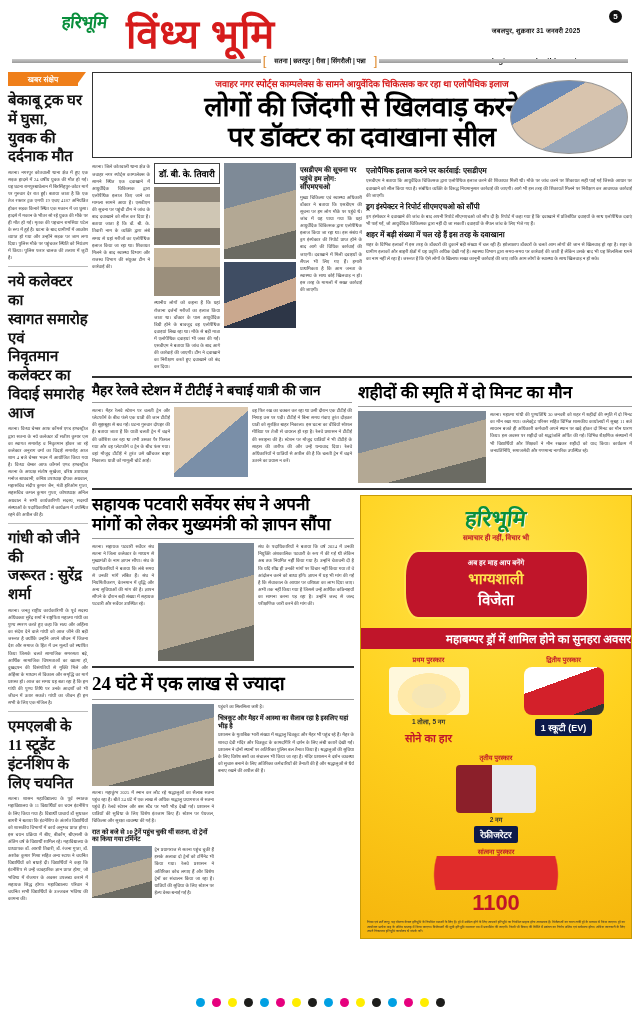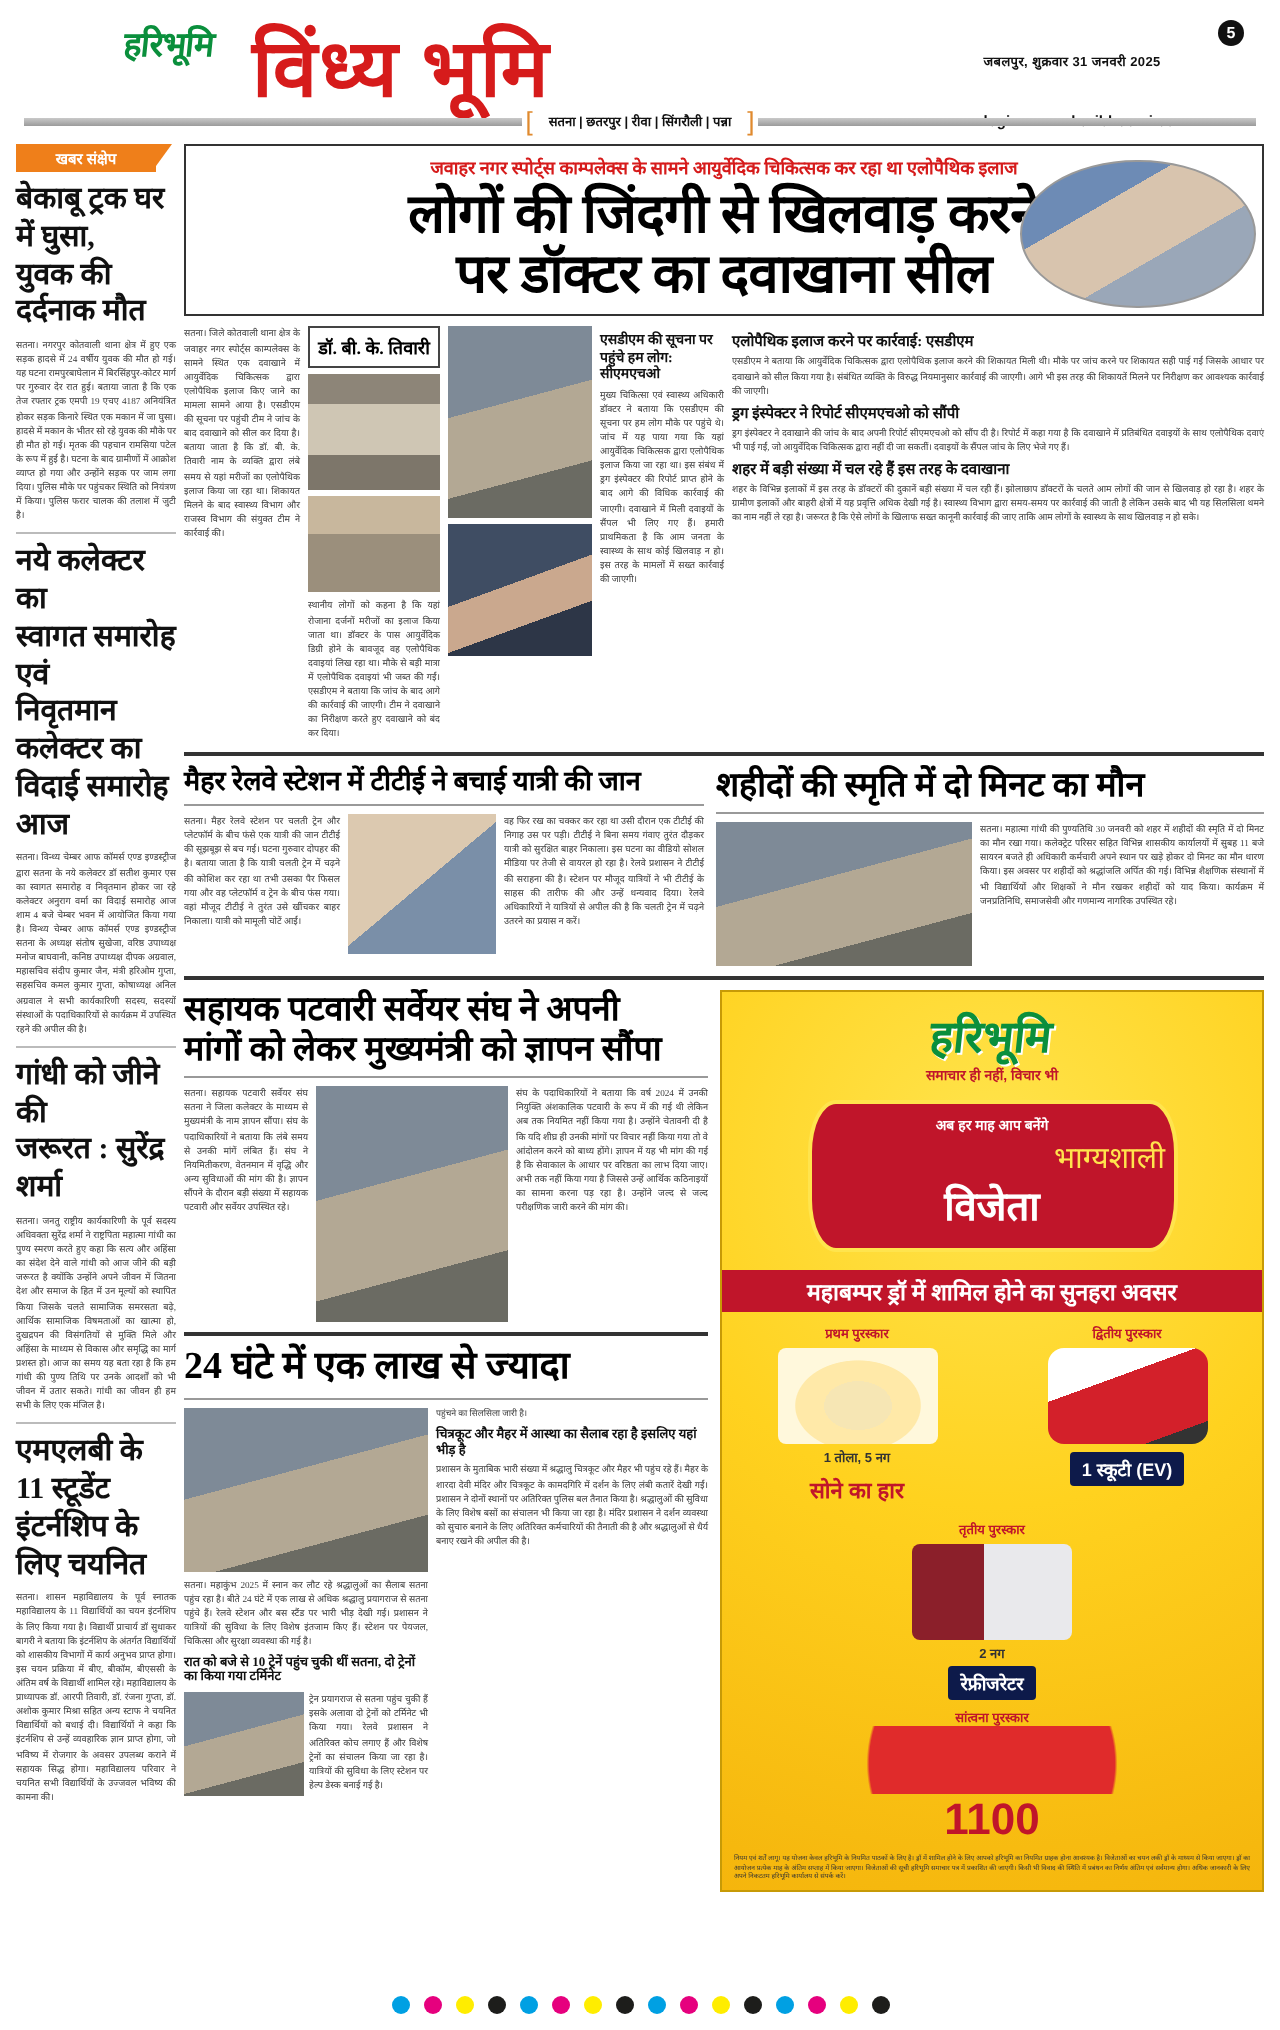--- a/index.html
+++ b/index.html
@@ -123,25 +123,25 @@
     font-family:"Liberation Serif",serif; padding-top:6px; text-shadow: 1px 1px 0 #fff;
     transform: skewX(-6deg);
   }
   .ad-tag { text-align:center; font-size: 7px; font-weight:bold; color:#c0152a; margin-top:1px;}
   .ad-badge {
     margin: 8px auto 0 auto; width: 185px; background:#c0152a; color:#ffd21f;
     text-align:center; padding: 6px 4px 8px 4px; border: 2px solid #ffe44d;
     border-radius: 14px / 26px;
   }
   .ad-badge .l1 { font-size: 7px; color:#fff; font-weight:bold; }
-  .ad-badge .l2 { font-size: 15px; font-weight:normal; color:#ffe44d; margin-top:1px;text-align:right;}
-  .ad-badge .l3 { font-size: 20px; font-weight:bold; color:#fff; margin-top:1px;}
+  .ad-badge .l2 { font-size: 15px; font-weight:bold; color:#ffe44d; margin-top:1px;}
+  .ad-badge .l3 { font-size: 15px; font-weight:bold; color:#fff; margin-top:1px;}
   .ad-strip {
-    background:#c0152a; color:#fff; text-align:center; font-weight:bold;
-    font-size: 11.5px; padding: 3px 10px; margin-top: 9px;
+    background:#c0152a; color:#fff; text-align:right; font-weight:bold;
+    font-size: 11.5px; padding: 3px 0; margin-top: 9px;
     font-family:"Liberation Serif",serif;
   }
   .prize-row { display:flex; justify-content:space-around; margin-top:6px; }
   .prize {
     width: 118px; text-align:center; position:relative;
   }
   .prize .ptitle { font-size:6.5px; font-weight:bold; color:#c0152a; }
   .prize .pimg { height: 48px; margin: 3px auto 0 auto; width: 80px; border-radius: 4px; }
   .pimg.gold { background: radial-gradient(ellipse at 50% 60%, #f6e6b4 0 30%, #ffe9a8 30% 55%, transparent 56%), #fff8dc; }
   .pimg.scooty { background: linear-gradient(160deg,#fff 0 35%, #d3202a 35% 85%, #333 85%); border-radius: 8px;}

